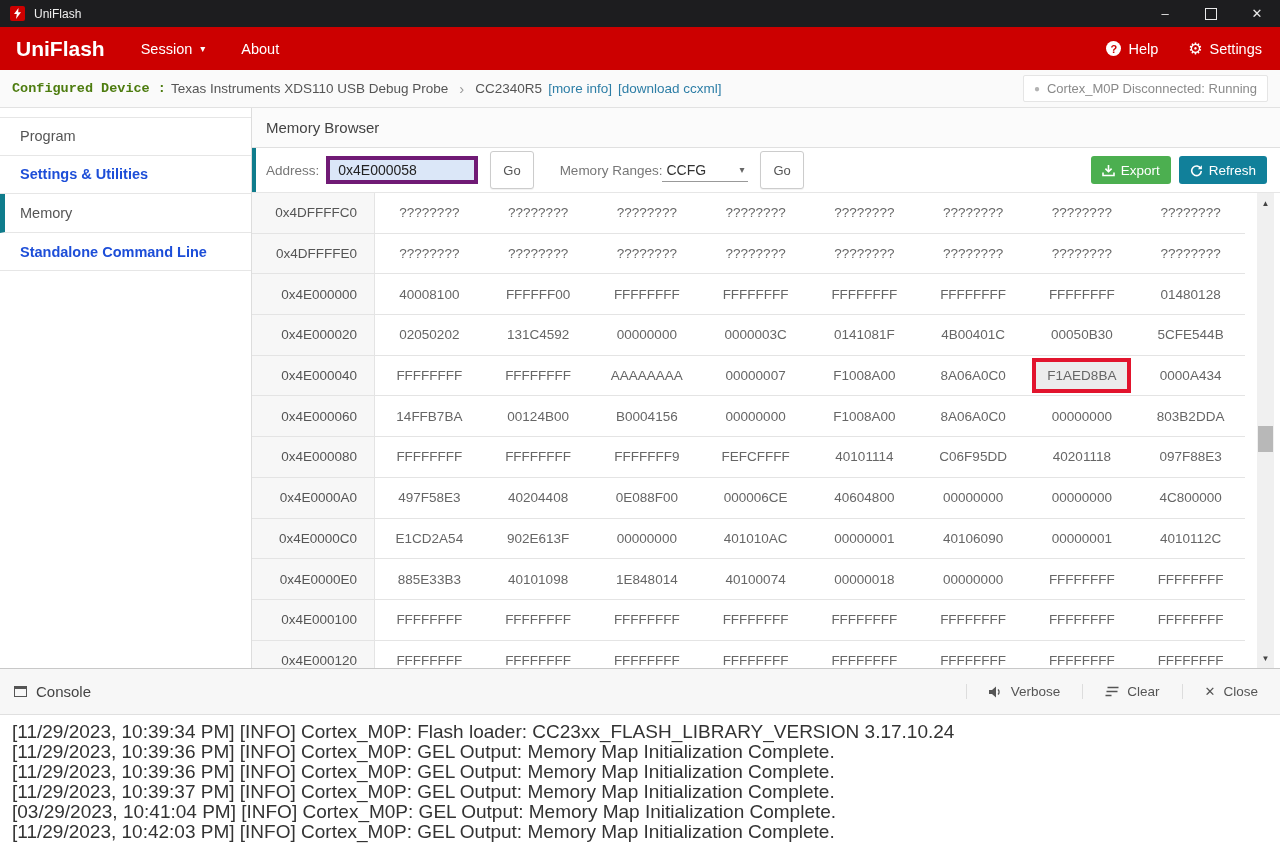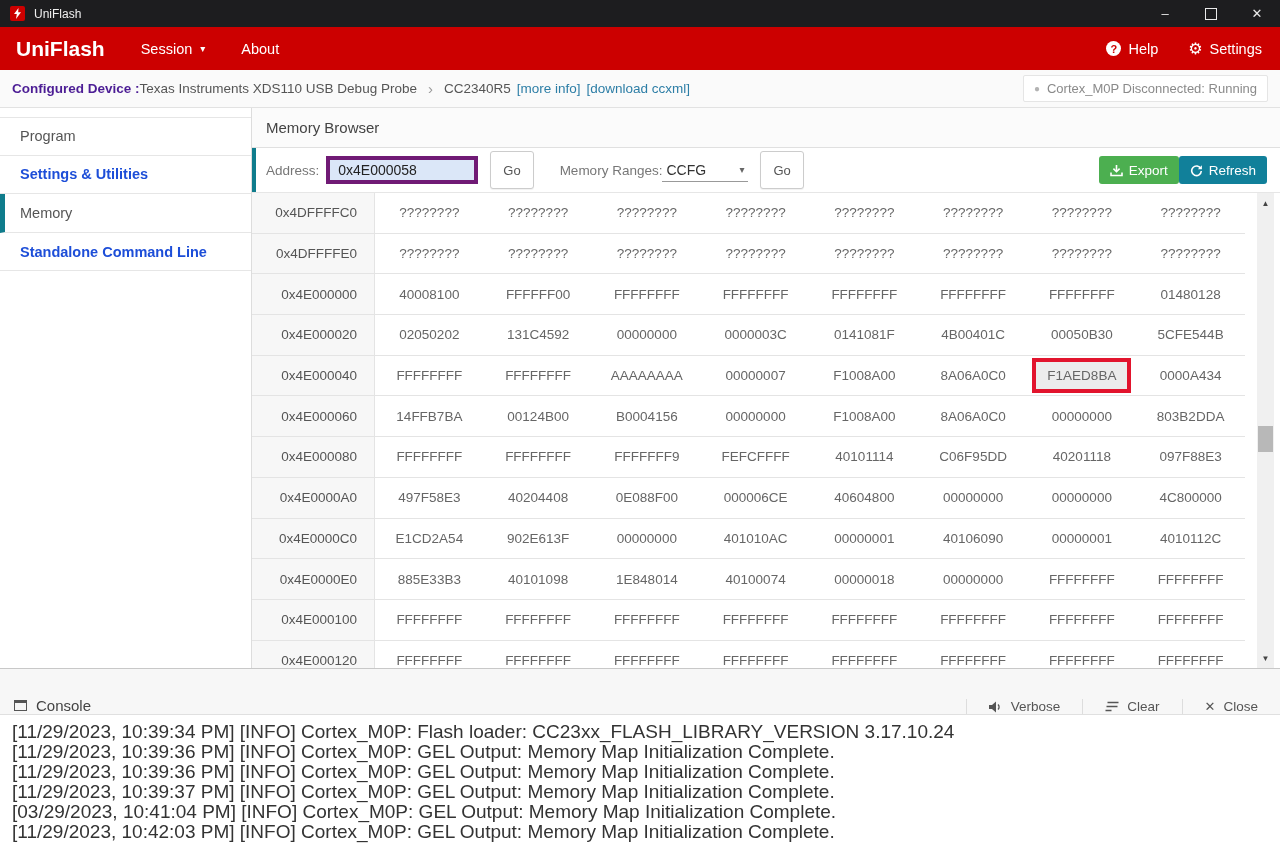--- a/index.html
+++ b/index.html
@@ -23,21 +23,21 @@
   .brand{font-size:21px;font-weight:bold;margin:0 36px 0 16px;}
   .nav-item{font-size:14.5px;margin-right:36px;display:flex;align-items:center;gap:8px;cursor:default;}
   .caret{font-size:10px;line-height:1;}
   .nav-right{margin-left:auto;display:flex;align-items:center;gap:30px;margin-right:18px;}
   .nav-util{display:flex;align-items:center;gap:7px;font-size:14.5px;}
   .help-circle{width:15px;height:15px;border-radius:50%;background:#fff;color:var(--red);font-size:11px;font-weight:bold;display:flex;align-items:center;justify-content:center;}
   .gear{font-family:"DejaVu Sans",sans-serif;font-size:16px;line-height:1;}
 
   
   .breadcrumb{height:38px;background:#fafafa;border-bottom:1px solid #e2e2e2;box-sizing:border-box;display:flex;align-items:center;padding:0 12px;font-size:13.5px;color:#555;}
-  .bc-label{font-weight:bold;color:#4c1d95;}
+  .bc-label{font-weight:bold;color:#4d7c0f;margin-right:5px;font-family:Liberation Mono, monospace;}
   .bc-sep{margin:0 11px;color:#999;font-size:15px;}
   .bc-link{color:var(--link);margin-left:6px;cursor:pointer;}
   .status-badge{margin-left:auto;background:#fff;border:1px solid #e5e5e5;border-radius:2px;height:27px;display:flex;align-items:center;padding:0 10px;color:#8a8a8a;font-size:13px;gap:7px;box-sizing:border-box;}
   .dot{color:#b3b3b3;font-size:10px;line-height:1;}
 
   
   .main{display:flex;height:560px;}
   .sidebar{width:252px;box-sizing:border-box;border-right:1px solid #ddd;padding-top:9px;background:#fff;flex:none;}
   .side-item{height:38.6px;box-sizing:border-box;border-bottom:1px solid #e6e6e6;display:flex;align-items:center;padding-left:20px;font-size:14.5px;color:#555;cursor:pointer;}
   .side-item:first-child{border-top:1px solid #e6e6e6;}
@@ -49,39 +49,39 @@
 
   
   .toolbar{height:45px;flex:none;position:relative;display:flex;align-items:center;border-bottom:1px solid #e6e6e6;box-sizing:border-box;background:#fff;}
   .toolbar::before{content:"";position:absolute;left:0;top:0;bottom:0;width:4px;background:var(--teal);}
   .tb-label{color:#777;font-size:13.5px;margin-left:14px;white-space:nowrap;}
   .addr-input{width:152px;height:28px;background:var(--inputbg);border:4px solid #701a75;margin-left:7px;font:14px "Liberation Sans",sans-serif;color:#222;padding:0 8px;box-sizing:border-box;outline:none;}
   .btn{background:#fff;border:1px solid #ccc;border-radius:3px;height:38px;padding:0 12px;font:13px "Liberation Sans",sans-serif;color:#555;margin-left:12px;box-shadow:0 1px 1px rgba(0,0,0,.06);cursor:pointer;}
   .ml26{margin-left:26px;}
   .select{display:flex;align-items:center;justify-content:space-between;border-bottom:1px solid #999;padding:4px 4px 3px 4px;font-size:14px;color:#333;width:78px;cursor:pointer;}
   .select .caret{color:#666;}
-  .action-btns{margin-left:auto;margin-right:13px;display:flex;padding-left:8px;}
+  .action-btns{margin-left:auto;margin-right:13px;display:flex;gap:8px;padding-left:8px;}
   .abtn{display:flex;align-items:center;gap:6px;color:#fff;font:13.5px "Liberation Sans",sans-serif;border:none;border-radius:3px;height:28px;padding:0 11px;cursor:pointer;}
   .abtn.export{background:var(--green);}
   .abtn.refresh{background:var(--tealbtn);}
 
   
   .table-wrap{flex:1;position:relative;overflow:hidden;background:#fff;}
   .mrow{display:flex;height:40.7px;border-bottom:1px solid #e4e4e4;box-sizing:border-box;margin-right:35px;}
   .addr{width:123px;flex:none;background:#f7f7f7;border-right:1px solid #e4e4e4;box-sizing:border-box;display:flex;align-items:center;justify-content:flex-end;padding-right:17px;color:#555;font-size:13.5px;}
   .cell{flex:1;display:flex;align-items:center;justify-content:center;color:#666;font-size:13.5px;min-width:0;}
   .cell .hl{background:#ececec;border:4px solid var(--hlred);padding:6px 11px;}
   .vscroll{position:absolute;top:0;right:6px;bottom:0;width:17px;background:#f0f0f0;}
   .vs-arrow{position:absolute;left:0;right:0;height:14px;display:flex;align-items:center;justify-content:center;font-size:8px;color:#444;cursor:pointer;}
   .vs-up{top:3px;} .vs-down{bottom:3px;}
   .vs-thumb{position:absolute;left:1px;right:1px;top:233px;height:26px;background:#b8b8b8;cursor:pointer;}
 
   
   .console{height:199px;box-sizing:border-box;border-top:1px solid #c8c8c8;display:flex;flex-direction:column;background:#fff;}
-  .console-header{height:46px;flex:none;background:#f7f7f7;border-bottom:1px solid #e0e0e0;box-sizing:border-box;display:flex;align-items:flex-end;}
+  .console-header{height:46px;flex:none;background:#f7f7f7;border-bottom:1px solid #e0e0e0;box-sizing:border-box;display:flex;align-items:center;}
   .console-title{display:flex;align-items:center;gap:9px;padding-left:14px;font-size:15px;color:#444;margin-right:auto;}
   .console-win-icon{width:13px;height:11px;border:1px solid #555;border-top:3px solid #555;box-sizing:border-box;}
   .cbtn{display:flex;align-items:center;gap:8px;padding:0 22px;border-left:1px solid #ddd;font-size:13.5px;color:#555;background:transparent;border-top:none;border-bottom:none;border-right:none;cursor:pointer;font-family:"Liberation Sans",sans-serif;}
   .x-glyph{font-size:13px;color:#555;}
   .console-log{flex:1;padding:7px 12px;overflow:hidden;}
   .cline{line-height:20px;font-size:19px;color:#333;white-space:nowrap;}
 
   svg{display:block;}
 </style>
 </head>

